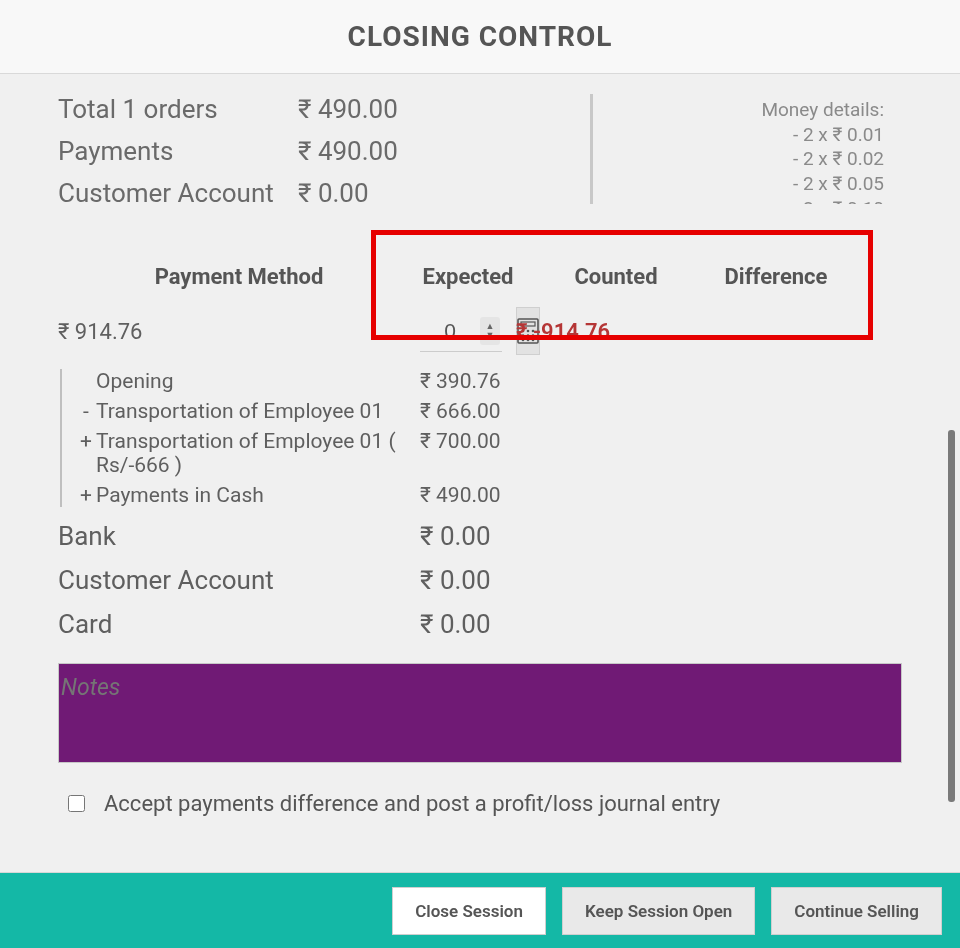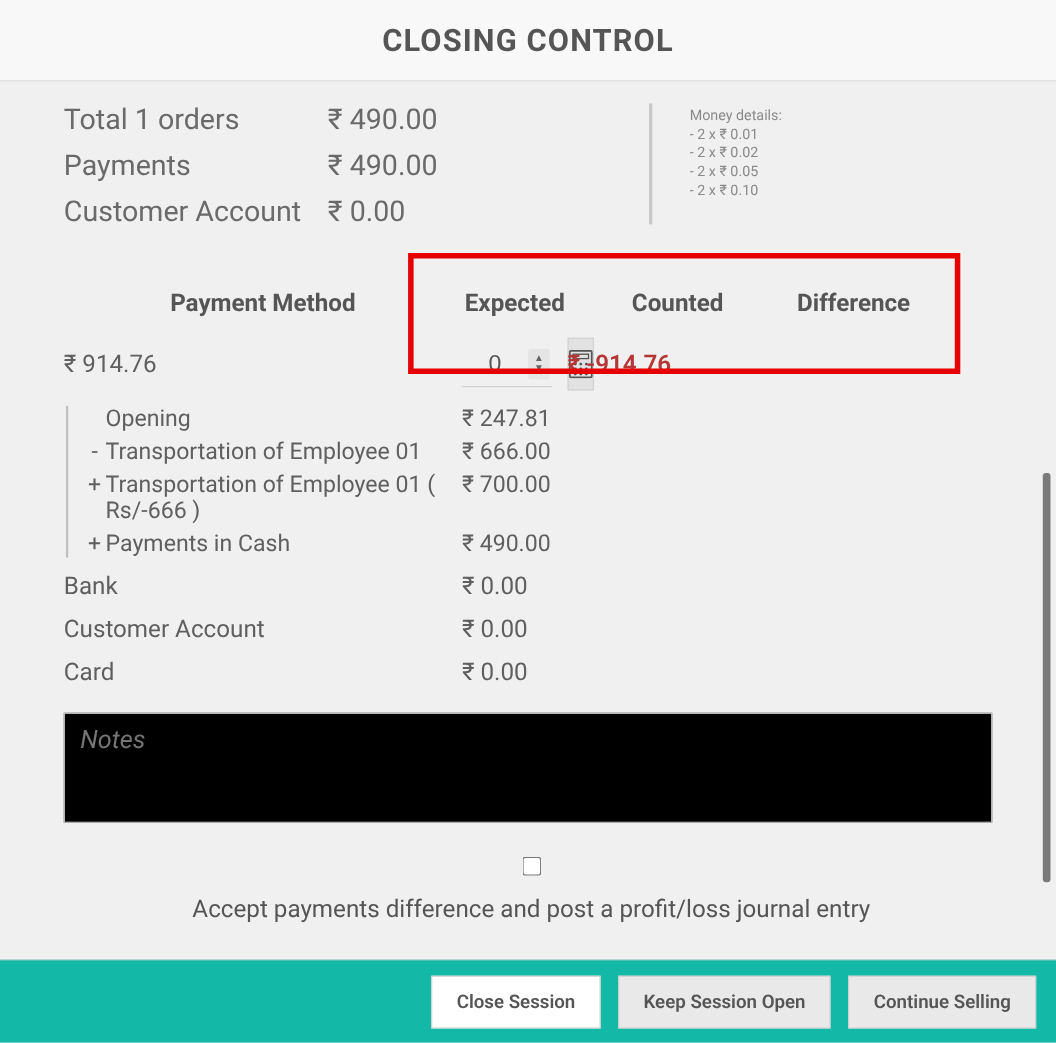--- a/index.html
+++ b/index.html
@@ -40,26 +40,27 @@
     font-size:26px;
     color:#6a6a6a;
   }
   .summary-left .label { color:#6a6a6a; }
   .summary-left .val { color:#6a6a6a; }
   .money-box {
     margin-left:auto;
     width:312px;
     height:110px;
     border-left:3px solid #c8c8c8;
-    padding:4px 34px;
+    padding:4px 18px;
     overflow:hidden;
     position:relative;
     color:#8a8a8a;
-    font-size:13px;
+    font-size:19px;
     line-height:1.3;
+    text-align:right;
   }
   .highlight {
     position:absolute;
     border:5px solid #e60000;
     pointer-events:none;
     z-index:50;
   }
   .pm-area {
     margin-top:56px;
     position:relative;
@@ -119,50 +120,49 @@
     display:grid;
     grid-template-columns: 344px 150px;
     margin-bottom:6px;
     align-items:flex-start;
   }
   .detail-row .sign { width:20px; display:inline-block; text-align:center;}
   .detail-row .txt { display:inline-block; max-width:310px; vertical-align:top;}
   .simple-row {
     display:grid;
     grid-template-columns:362px 150px;
-    font-size:22px; color:#5f5f5f;
+    font-size:26px; color:#5f5f5f;
     margin-top:14px;
   }
   .body-scroll-thumb {
     position:absolute;
     right:-53px;
     top:166px;
     width:7px; height:372px;
     background:#7a7a7a;
     border-radius:3px;
   }
   .notes {
     margin-top:24px;
     width:100%;
     height:100px;
     border:1px solid #c7c7c7;
-    background:#000000;
+    background:#701a75;
     font-size:23px;
     color:#999;
     font-style:italic;
-    padding:10px 14px;
+    padding:10px 2px;
     resize:none;
     font-family:inherit;
   }
   .accept-row {
     margin-top:24px;
     display:flex; align-items:center; gap:16px;
     font-size:22px; color:#555;
     padding-left:6px;
-    flex-direction:column;
   }
   .accept-row input[type=checkbox]{
     width:17px; height:17px;
     accent-color:#666;
   }
   .footer {
     height:76px;
     background:#14b8a6;
     border-top:1px solid #d7d7d7;
     display:flex; align-items:center; justify-content:flex-end;
@@ -247,21 +247,21 @@
                 <circle cx="16" cy="22" r="1.3" fill="#555"></circle>
             </svg>
           </div>
         </div>
         <div class="diff-neg">₹ -914.76</div>
       </div>
 
       <div class="detail-block">
         <div class="detail-row">
           <div><span class="sign"></span><span class="txt">Opening</span></div>
-          <div>₹ 247.81</div>
+          <div>₹ 390.76</div>
         </div>
         <div class="detail-row">
           <div><span class="sign">-</span><span class="txt">Transportation of Employee 01</span></div>
           <div>₹ 666.00</div>
         </div>
         <div class="detail-row">
           <div><span class="sign">+</span><span class="txt">Transportation of Employee 01 ( Rs/-666 )</span></div>
           <div>₹ 700.00</div>
         </div>
         <div class="detail-row">

